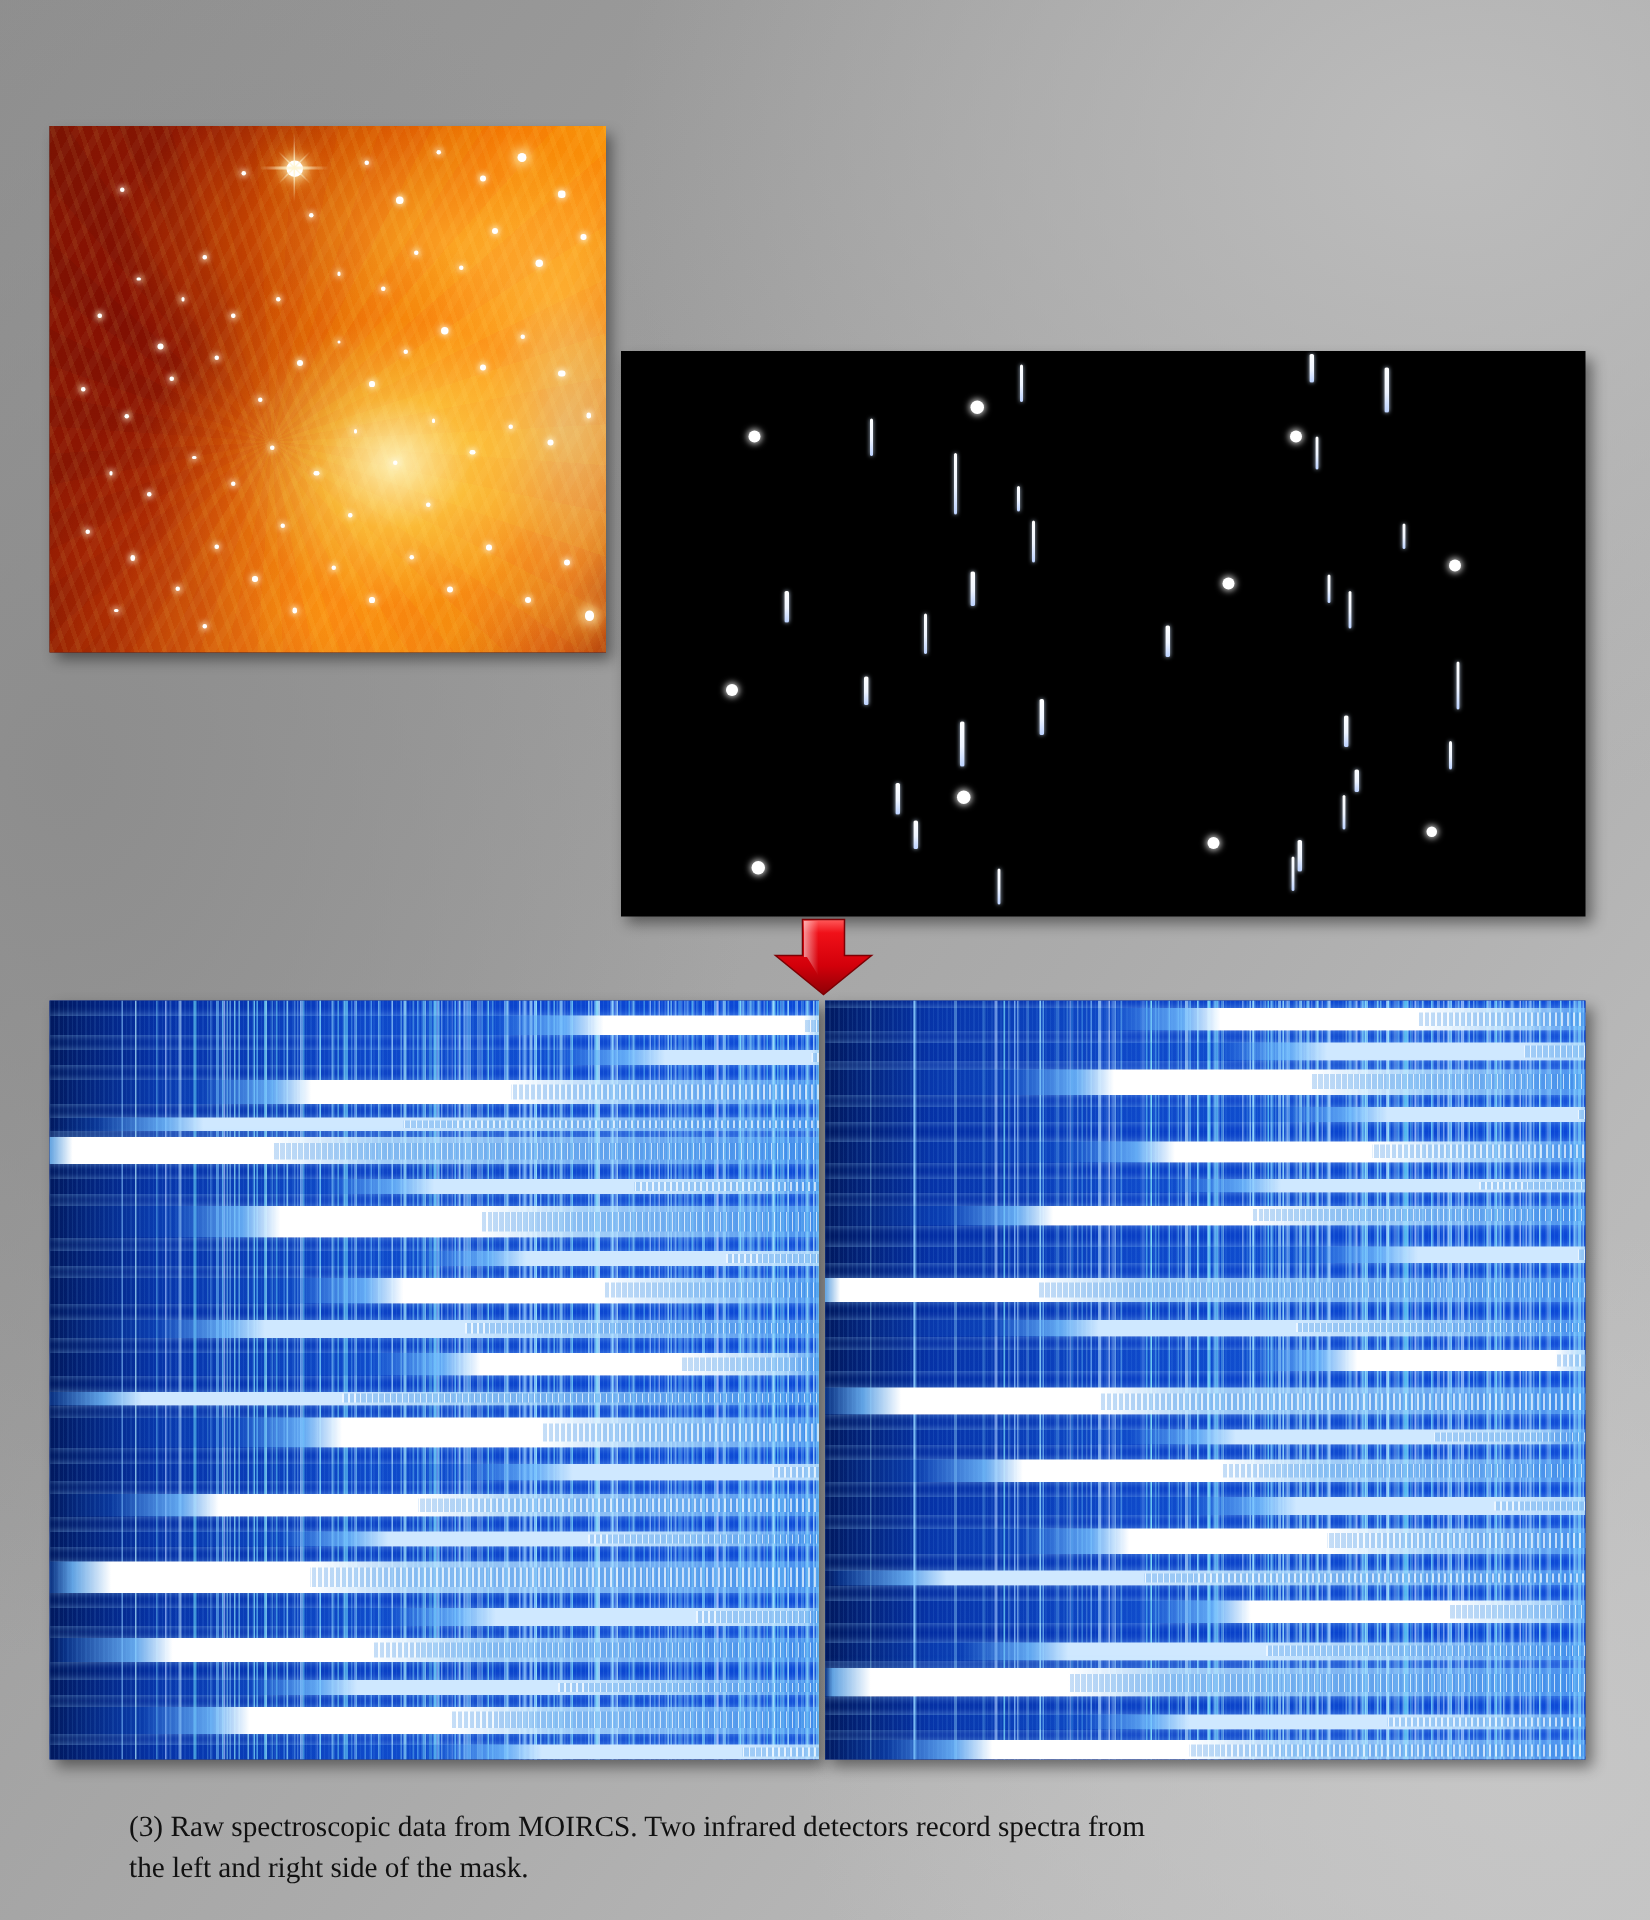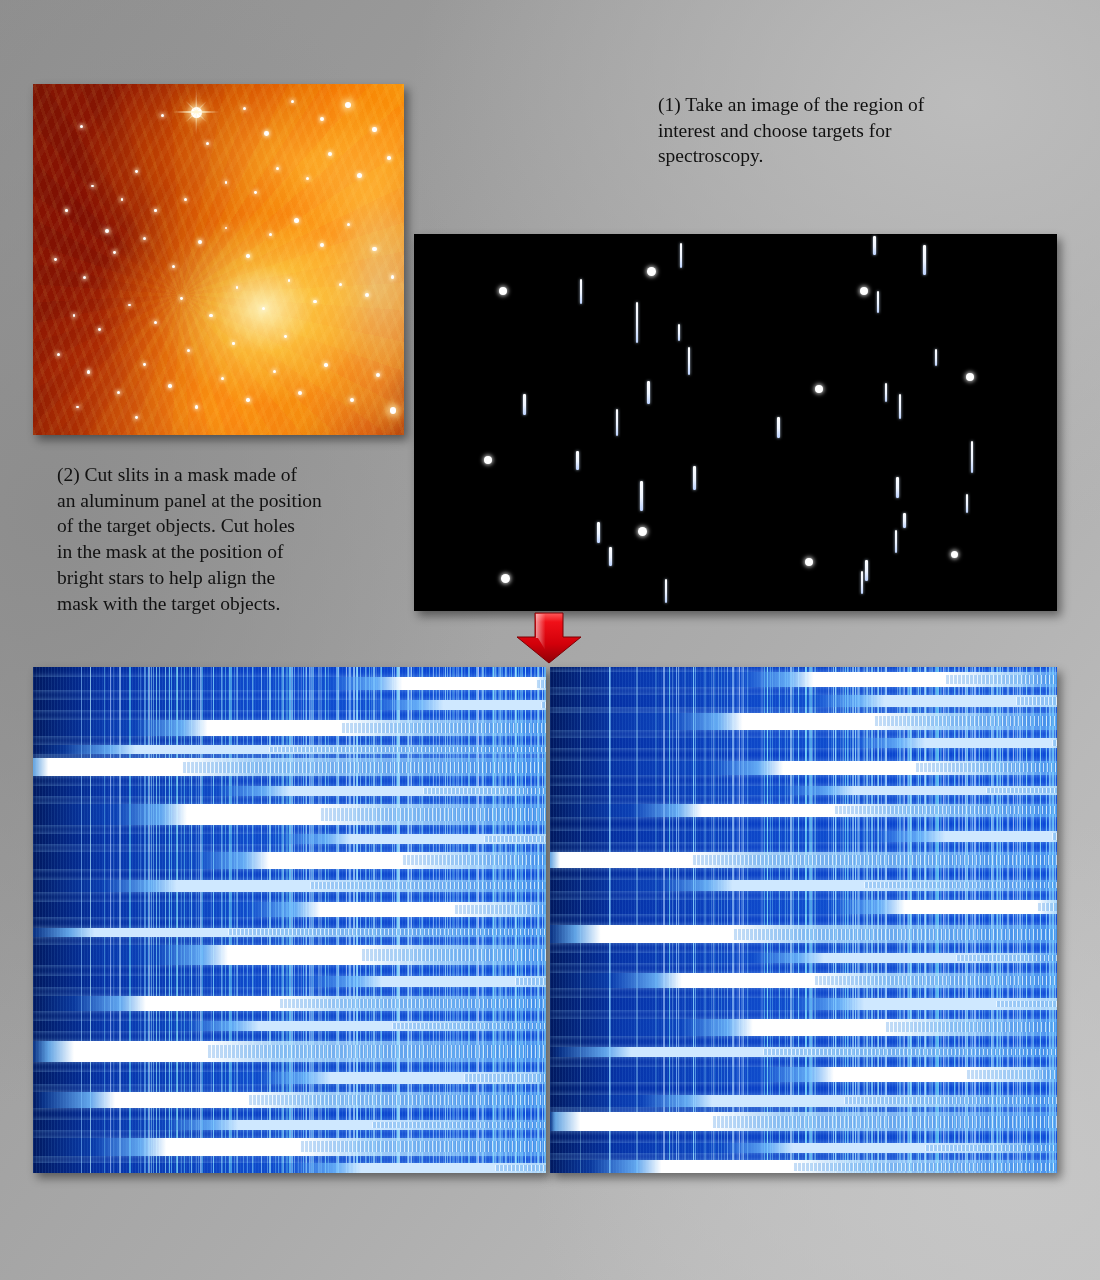--- a/index.html
+++ b/index.html
@@ -168,23 +168,20 @@
         <div class="star" style="left: 42%; top: 76%; width: 3px; height: 3px; margin-left: -1.5px; margin-top: -1.5px;"></div>
         <div class="star" style="left: 28%; top: 95%; width: 2.8px; height: 2.8px; margin-left: -1.4px; margin-top: -1.4px;"></div>
         <div class="star" style="left: 12%; top: 92%; width: 2.6px; height: 2.6px; margin-left: -1.3px; margin-top: -1.3px;"></div>
         <div style="position: absolute; left: 44%; top: 8%; width: 46px; height: 1.4px; margin-left: -23px; margin-top: -0.7px; background: linear-gradient(90deg, rgba(255, 230, 170, 0), rgba(255, 245, 210, 0.95), rgba(255, 230, 170, 0)); transform: rotate(0deg);"></div>
         <div style="position: absolute; left: 44%; top: 8%; width: 46px; height: 1.4px; margin-left: -23px; margin-top: -0.7px; background: linear-gradient(90deg, rgba(255, 230, 170, 0), rgba(255, 245, 210, 0.95), rgba(255, 230, 170, 0)); transform: rotate(90deg);"></div>
         <div style="position: absolute; left: 44%; top: 8%; width: 30px; height: 1.4px; margin-left: -15px; margin-top: -0.7px; background: linear-gradient(90deg, rgba(255, 230, 170, 0), rgba(255, 245, 210, 0.95), rgba(255, 230, 170, 0)); transform: rotate(45deg);"></div>
         <div style="position: absolute; left: 44%; top: 8%; width: 30px; height: 1.4px; margin-left: -15px; margin-top: -0.7px; background: linear-gradient(90deg, rgba(255, 230, 170, 0), rgba(255, 245, 210, 0.95), rgba(255, 230, 170, 0)); transform: rotate(135deg);"></div>
       </div>
   </div>
 
-  <div class="caption" id="cap1">(1) Take an image of the region of
-interest and choose targets for
-spectroscopy.</div>
 
   <div class="panel" id="mask">
     <div id="mask-features">
         <div class="mk slit" style="left: 17%; top: 42.5%; height: 5.5%;"></div>
         <div class="mk slit" style="left: 25.8%; top: 12%; height: 6.5%;"></div>
         <div class="mk slit" style="left: 25.2%; top: 57.5%; height: 5%;"></div>
         <div class="mk slit" style="left: 28.5%; top: 76.5%; height: 5.5%;"></div>
         <div class="mk slit" style="left: 30.4%; top: 83%; height: 5%;"></div>
         <div class="mk slit" style="left: 31.4%; top: 46.5%; height: 7%;"></div>
         <div class="mk slit" style="left: 34.5%; top: 18%; height: 11%;"></div>
@@ -215,26 +212,20 @@
         <div class="mk hole" style="left: 70%; top: 15%; width: 8px; height: 8px; margin-left: -4px; margin-top: -4px;"></div>
         <div class="mk hole" style="left: 86.5%; top: 38%; width: 8px; height: 8px; margin-left: -4px; margin-top: -4px;"></div>
         <div class="mk hole" style="left: 11.5%; top: 60%; width: 8px; height: 8px; margin-left: -4px; margin-top: -4px;"></div>
         <div class="mk hole" style="left: 35.5%; top: 79%; width: 9px; height: 9px; margin-left: -4.5px; margin-top: -4.5px;"></div>
         <div class="mk hole" style="left: 14.3%; top: 91.5%; width: 9px; height: 9px; margin-left: -4.5px; margin-top: -4.5px;"></div>
         <div class="mk hole" style="left: 61.5%; top: 87%; width: 8px; height: 8px; margin-left: -4px; margin-top: -4px;"></div>
         <div class="mk hole" style="left: 84%; top: 85%; width: 7px; height: 7px; margin-left: -3.5px; margin-top: -3.5px;"></div>
       </div>
   </div>
 
-  <div class="caption" id="cap2">(2) Cut slits in a mask made of
-an aluminum panel at the position
-of the target objects. Cut holes
-in the mask at the position of
-bright stars to help align the
-mask with the target objects.</div>
 
   <div id="arrow">
     <svg width="88" height="54" viewBox="0 0 88 54">
       <defs>
         <linearGradient id="agrad" x1="0" y1="0" x2="0" y2="1">
           <stop offset="0%" stop-color="#ff5a5a"></stop>
           <stop offset="18%" stop-color="#f01018"></stop>
           <stop offset="62%" stop-color="#d2000a"></stop>
           <stop offset="100%" stop-color="#8e0006"></stop>
         </linearGradient>
@@ -727,14 +718,16 @@
         <div class="trace" style="top: 84.98%; height: 1.44%; left: 58%; right: 0px; background: repeating-linear-gradient(90deg, rgba(255, 255, 255, 0.85) 0px, rgba(255, 255, 255, 0.85) 1px, rgba(40, 130, 225, 0.35) 1px, rgba(40, 130, 225, 0.35) 4px); opacity: 0.75;"></div>
         <div class="trace" style="top: 88%; height: 3.8%; background: linear-gradient(90deg, rgba(10, 60, 180, 0) 0%, rgba(30, 110, 220, 0.25) 0%, rgba(120, 195, 255, 0.8) 1%, rgb(255, 255, 255) 6%, rgb(255, 255, 255) 32%, rgba(190, 230, 255, 0.85) 46%, rgba(120, 200, 255, 0.55) 100%); box-shadow: rgba(160, 215, 255, 0.5) 0px 0px 6px;"></div>
         <div class="trace" style="top: 88.76%; height: 2.28%; left: 32%; right: 0px; background: repeating-linear-gradient(90deg, rgba(255, 255, 255, 0.85) 0px, rgba(255, 255, 255, 0.85) 1px, rgba(40, 130, 225, 0.35) 1px, rgba(40, 130, 225, 0.35) 4px); opacity: 0.75;"></div>
         <div class="trace" style="top: 94%; height: 2%; background: linear-gradient(90deg, rgba(10, 60, 180, 0) 0%, rgba(30, 110, 220, 0.25) 34%, rgba(120, 195, 255, 0.8) 43%, rgb(207, 232, 255) 48%, rgb(207, 232, 255) 74%, rgba(190, 230, 255, 0.85) 88%, rgba(120, 200, 255, 0.55) 100%); box-shadow: rgba(160, 215, 255, 0.5) 0px 0px 6px;"></div>
         <div class="trace" style="top: 94.4%; height: 1.2%; left: 74%; right: 0px; background: repeating-linear-gradient(90deg, rgba(255, 255, 255, 0.85) 0px, rgba(255, 255, 255, 0.85) 1px, rgba(40, 130, 225, 0.35) 1px, rgba(40, 130, 225, 0.35) 4px); opacity: 0.75;"></div>
         <div class="trace" style="top: 97.5%; height: 2.6%; background: linear-gradient(90deg, rgba(10, 60, 180, 0) 0%, rgba(30, 110, 220, 0.25) 8%, rgba(120, 195, 255, 0.8) 17%, rgb(255, 255, 255) 22%, rgb(255, 255, 255) 48%, rgba(190, 230, 255, 0.85) 62%, rgba(120, 200, 255, 0.55) 100%); box-shadow: rgba(160, 215, 255, 0.5) 0px 0px 6px;"></div>
         <div class="trace" style="top: 98.02%; height: 1.56%; left: 48%; right: 0px; background: repeating-linear-gradient(90deg, rgba(255, 255, 255, 0.85) 0px, rgba(255, 255, 255, 0.85) 1px, rgba(40, 130, 225, 0.35) 1px, rgba(40, 130, 225, 0.35) 4px); opacity: 0.75;"></div>
       </div>
   </div>
 
+  <div class="caption" id="cap3">(3) Raw spectroscopic data from MOIRCS. Two infrared detectors record spectra from
+the left and right side of the mask.</div>
 
 </div>
 
 </body></html>

